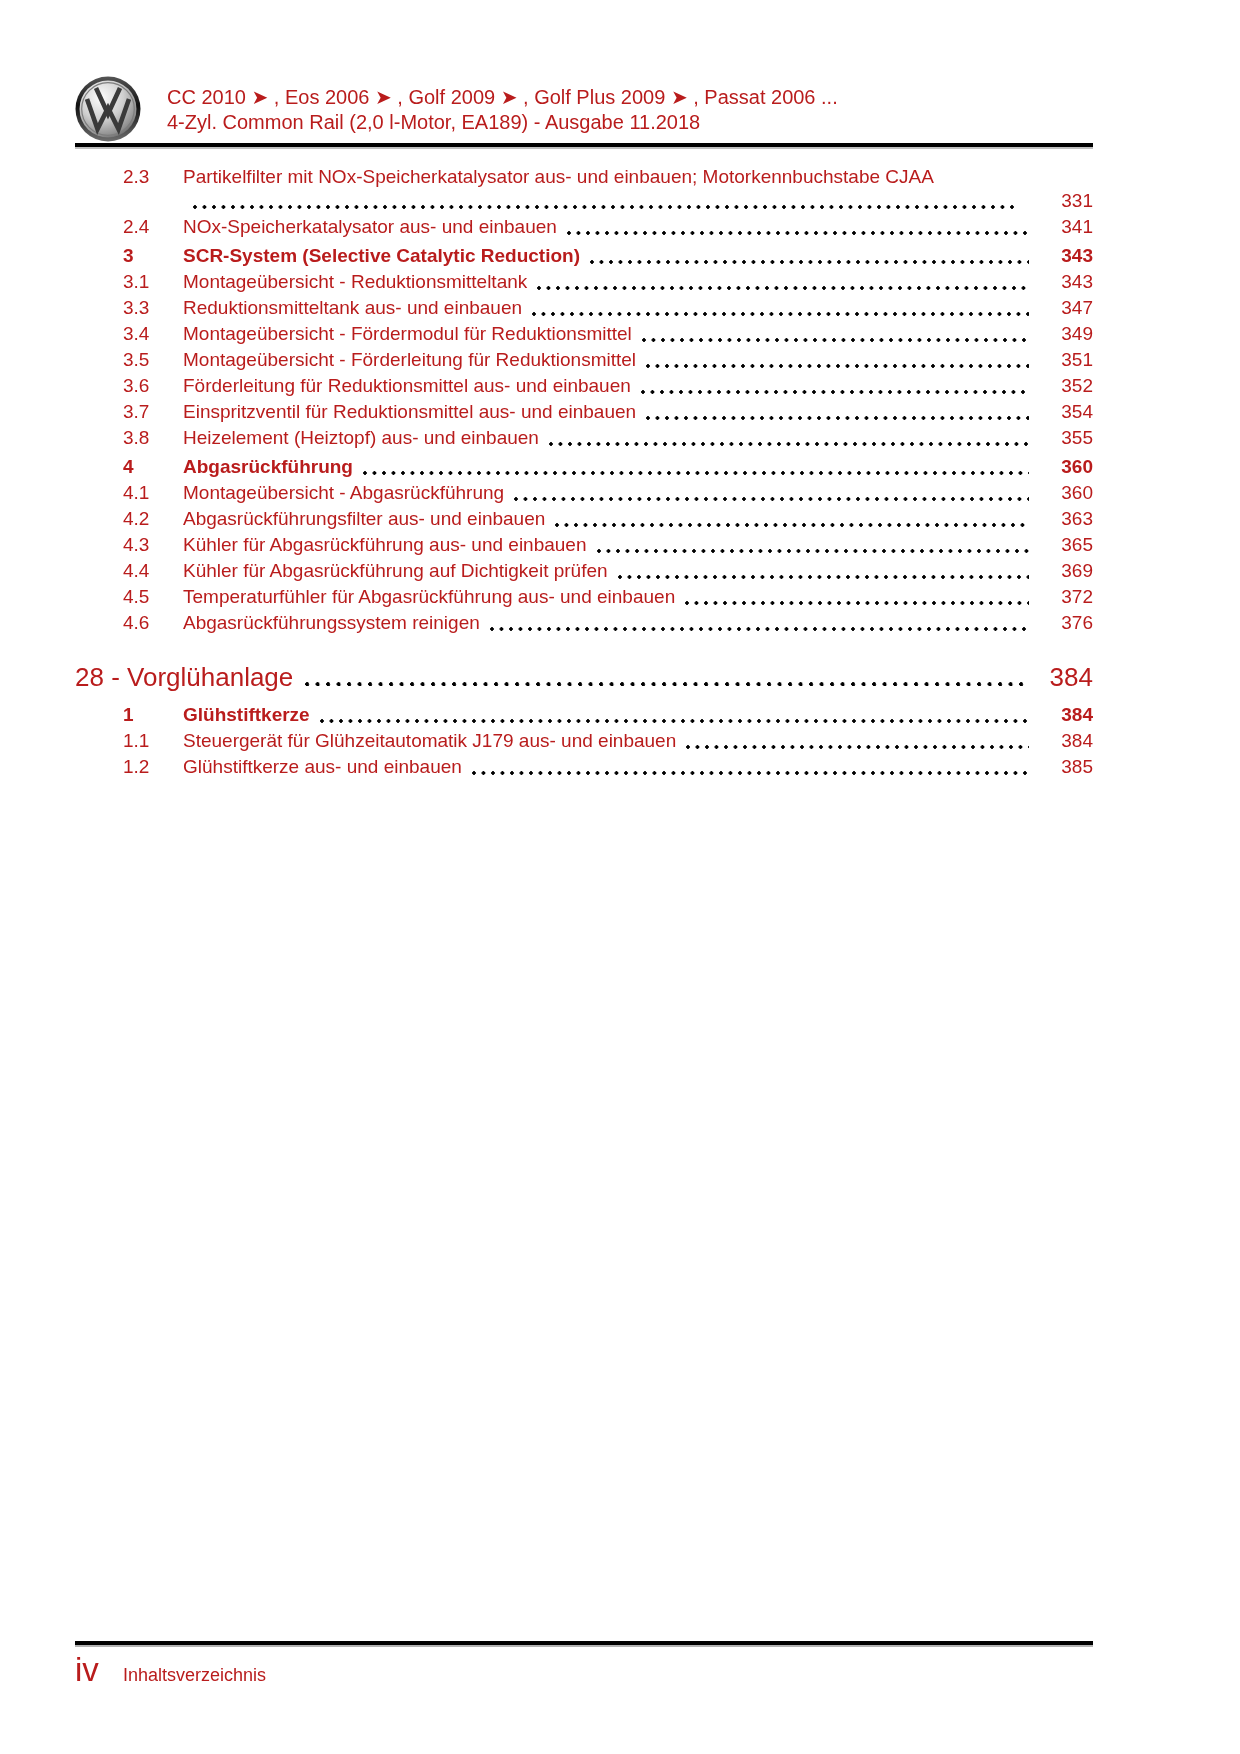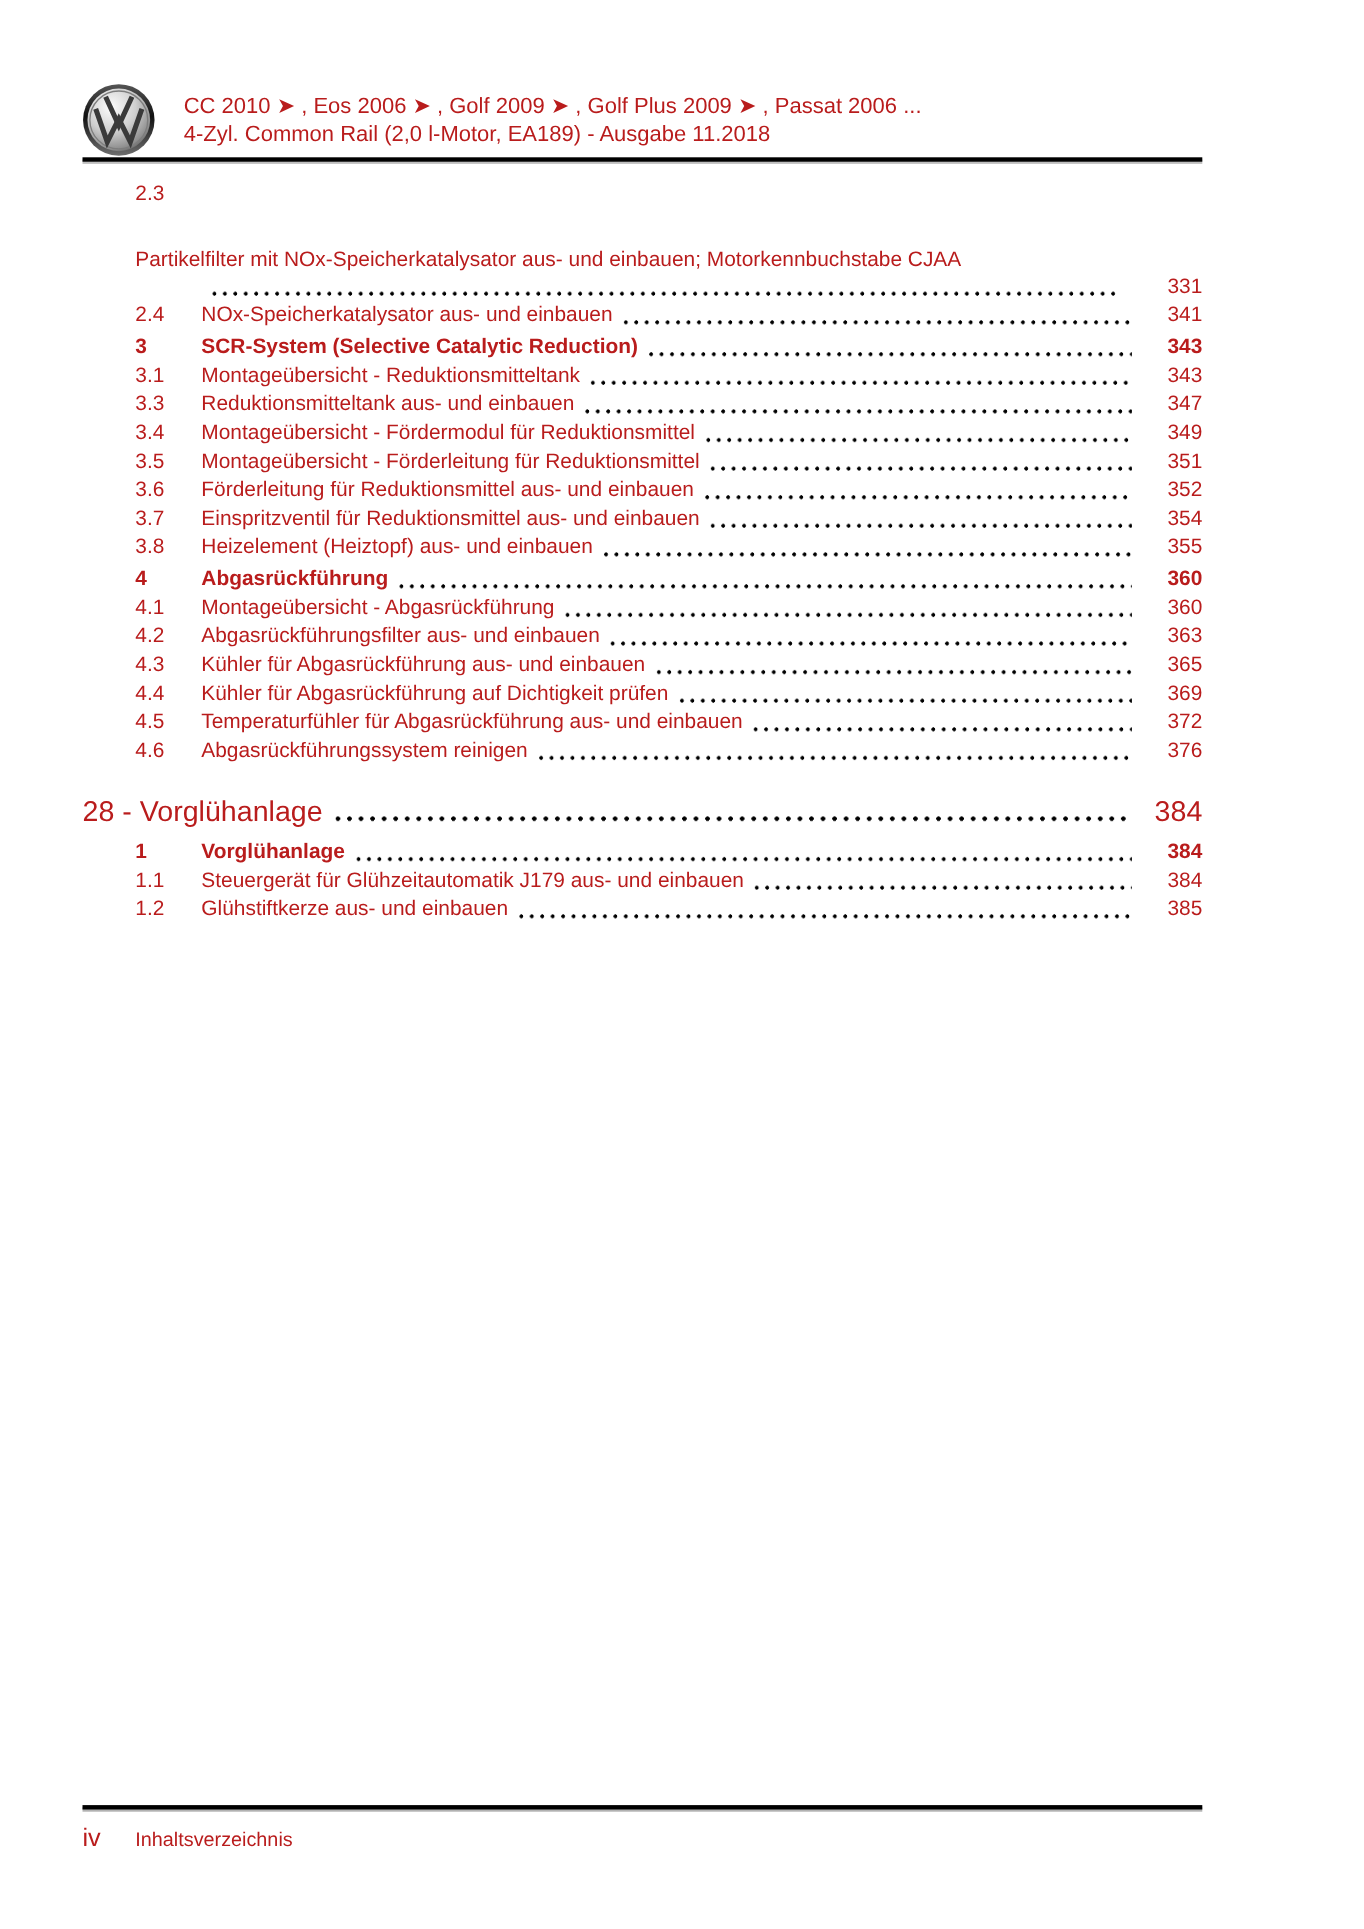--- a/index.html
+++ b/index.html
@@ -14,21 +14,21 @@
   .header-lines { font-size:20px; line-height:25px; padding-top:9px; white-space:nowrap; }
   .header-rule {
     position:absolute; top:143px; left:75px; width:1018px; height:4px;
     background:#000; box-shadow:0 2px 0 rgba(0,0,0,0.25);
   }
 
   
   .toc { position:absolute; top:166px; left:75px; width:1018px; }
   .entry-row { display:flex; padding-left:48px; font-size:19px; line-height:22px; margin-bottom:4px; }
   .entry-row.bold { font-weight:bold; margin-top:7px; }
-  .entry-row.wrap-first { margin-bottom:2px;flex-direction:column; }
+  .entry-row.wrap-first { margin-bottom:2px; }
   .entry-num { flex:0 0 60px; }
   .entry-title { flex:0 1 auto; }
   .wrap-first .entry-title { flex:1 1 auto; }
   .entry-wrap-cont { padding-left:108px;gap:11px; }
   .entry-page { flex:0 0 58px; text-align:right; }
 
   .leader {
     flex:1 1 auto; align-self:flex-end; height:4px; margin:0 6px 3px 10px;
     background-image:radial-gradient(circle at 2px 2px, #000 1.55px, transparent 1.95px);
     background-size:9.5px 4px; background-repeat:repeat-x; background-position:left bottom;
@@ -40,21 +40,21 @@
   }
 
   .chapter-row { display:flex; font-size:26px; line-height:30px; margin-top:28px; margin-bottom:12px; }
   .chapter-label { flex:0 1 auto; }
   .chapter-page { flex:0 0 64px; text-align:right; }
 
   
   .footer { position:absolute; top:1641px; left:75px; width:1018px; }
   .footer-rule { height:4px; background:#000; box-shadow:0 2px 0 rgba(0,0,0,0.3); margin-bottom:9px; }
   .footer-line { display:flex; align-items:baseline; }
-  .footer-roman { font-size:23px; line-height:32px; flex:0 0 48px; }
+  .footer-roman { font-size:33px; line-height:32px; flex:0 0 48px; }
   .footer-label { font-size:18px; }
 </style>
 </head>
 <body>
 
 <div class="page">
 
   <div class="header">
     <div class="logo-wrap">
       <svg viewBox="0 0 66 66" width="66" height="66" aria-hidden="true">
@@ -192,21 +192,21 @@
         <span class="leader"></span>
         <span class="entry-page">376</span>
       </div>
       <div class="chapter-row">
         <span class="chapter-label">28 - Vorglühanlage</span>
         <span class="leader chapter-leader"></span>
         <span class="chapter-page">384</span>
       </div>
       <div class="entry-row bold">
         <span class="entry-num">1</span>
-        <span class="entry-title">Vorglühanlage</span>
+        <span class="entry-title">Glühstiftkerze</span>
         <span class="leader"></span>
         <span class="entry-page">384</span>
       </div>
       <div class="entry-row">
         <span class="entry-num">1.1</span>
         <span class="entry-title">Steuergerät für Glühzeitautomatik J179 aus- und einbauen</span>
         <span class="leader"></span>
         <span class="entry-page">384</span>
       </div>
       <div class="entry-row">

